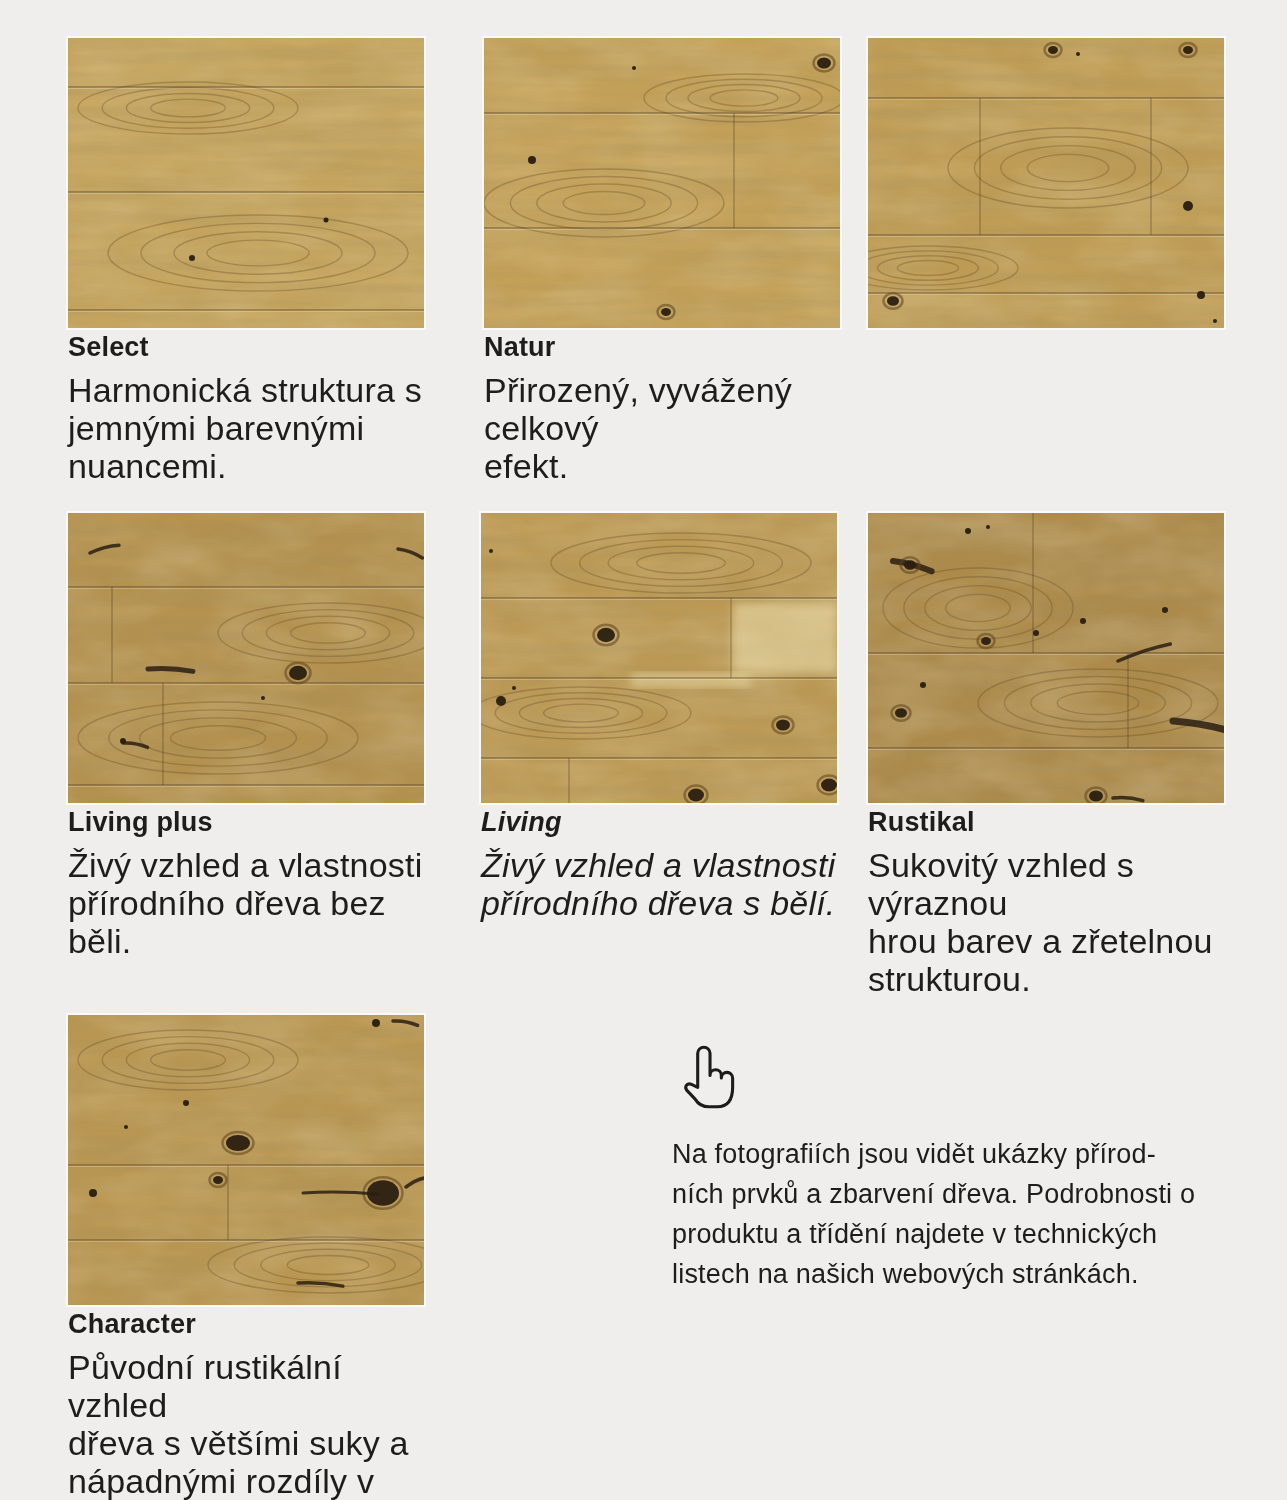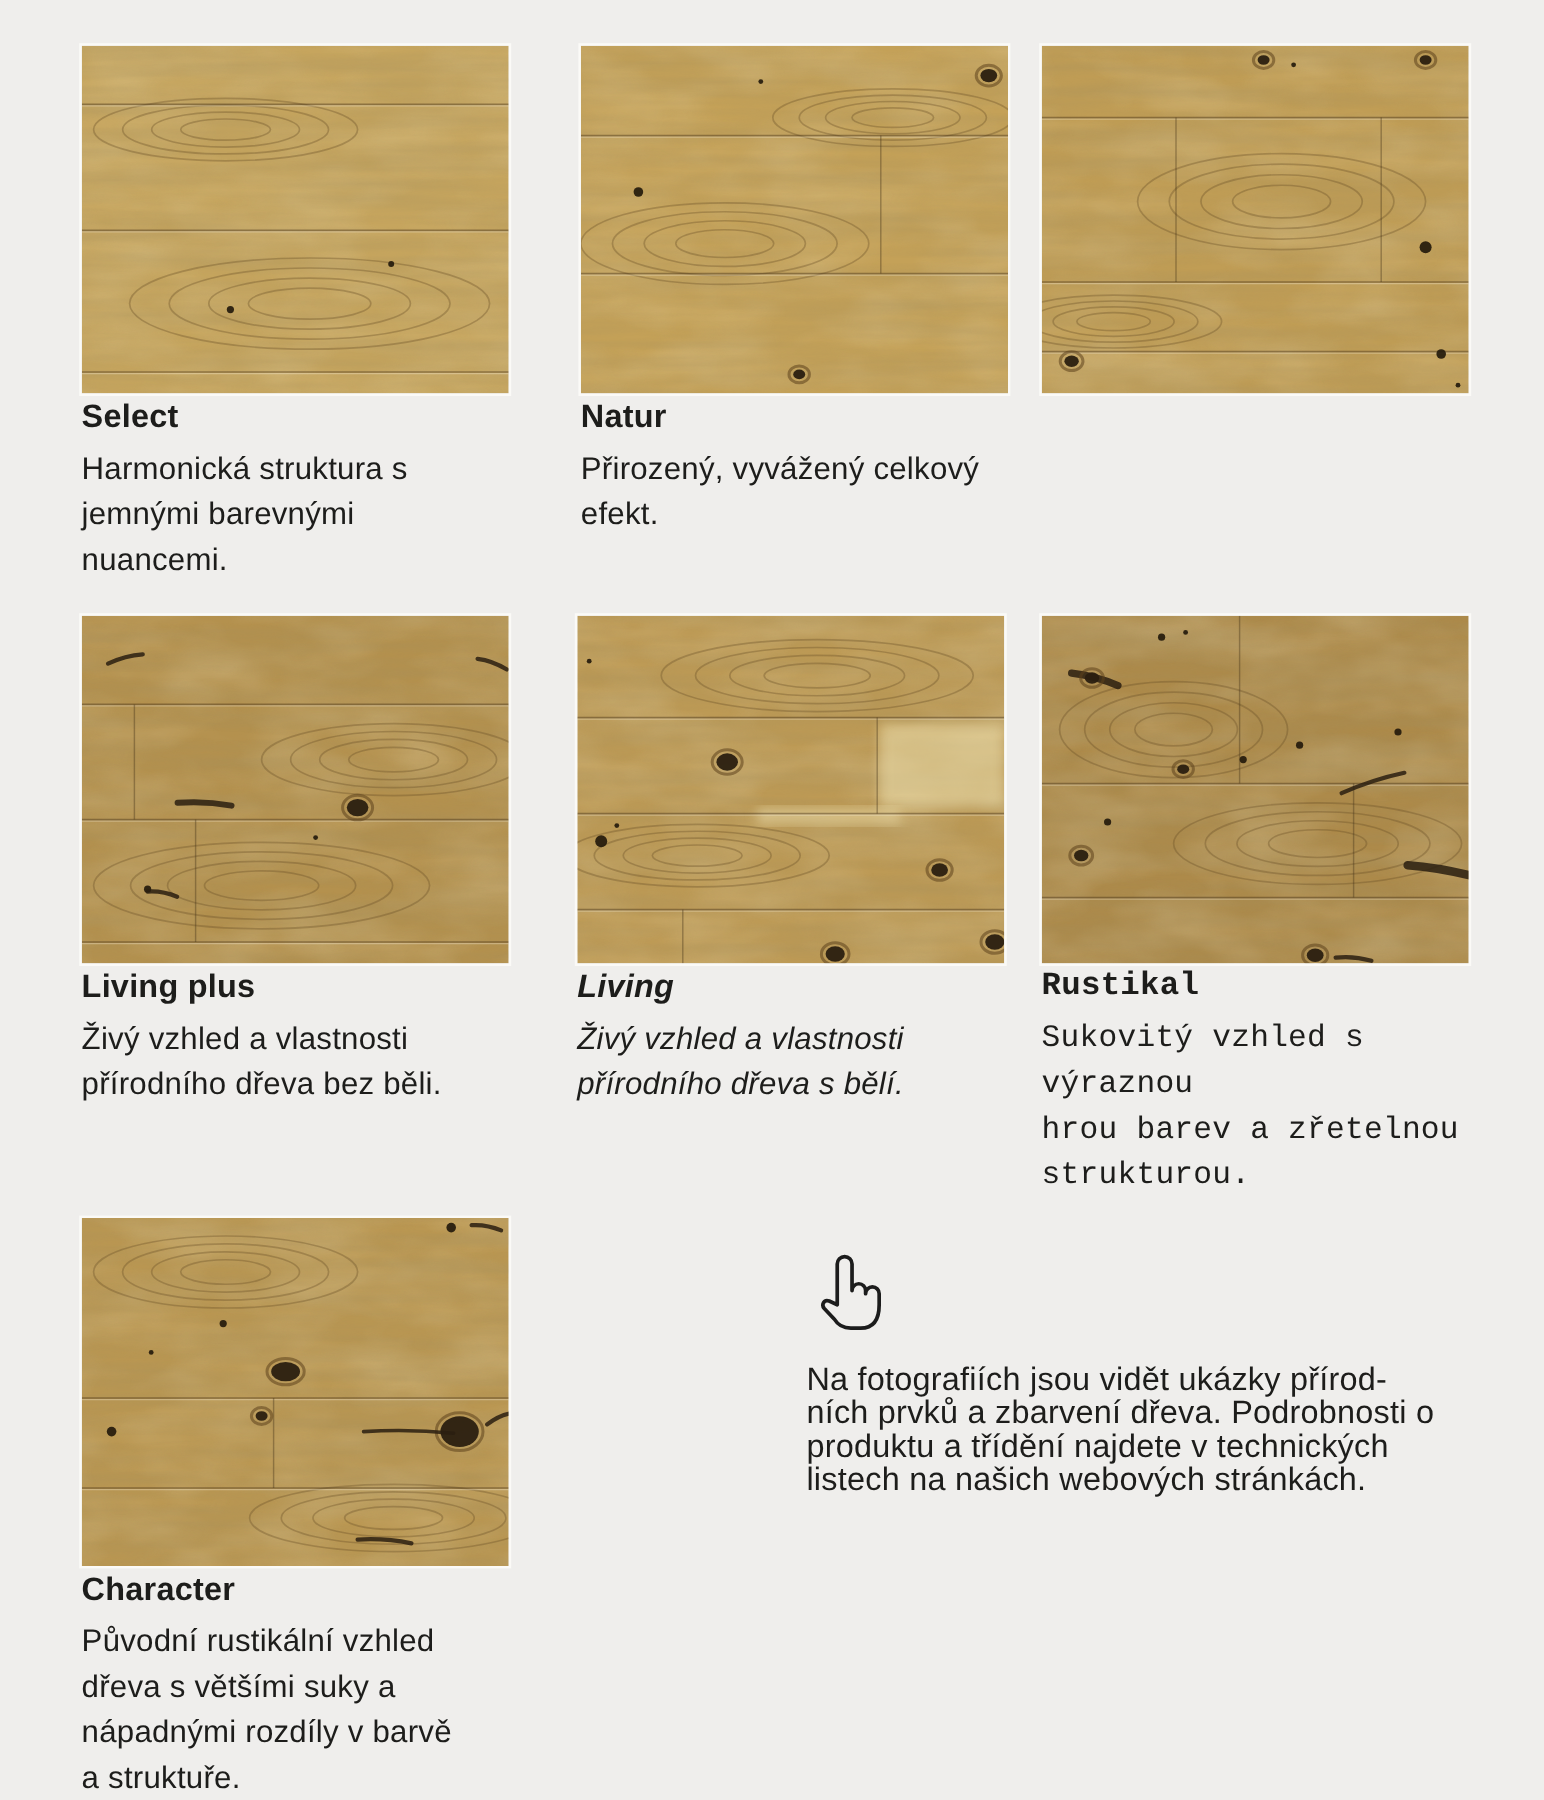--- a/index.html
+++ b/index.html
@@ -14,37 +14,37 @@
     width:356px;height:290px;display:block;position:relative;
     outline:2px solid #fbfaf7;
     overflow:hidden;
   }
   .figure svg{display:block;width:100%;height:100%;}
   .caption{margin-top:0;}
   .caption h3{
     margin:0 0 5px 0;font-size:27px;line-height:38px;font-weight:700;letter-spacing:.2px;
   }
   .caption p{
-    margin:0;font-size:26px;line-height:38px;font-weight:400;letter-spacing:.2px;
+    margin:0;font-size:34px;line-height:38px;font-weight:400;letter-spacing:.2px;
     white-space:pre-line;
   }
   
   #cell-0{left:68px;top:38px;}
   #cell-1{left:484px;top:38px;}
   #cell-2{left:868px;top:38px;}
   #cell-3{left:68px;top:513px;}
   #cell-4{left:481px;top:513px;font-style:italic;}
-  #cell-5{left:868px;top:513px;font-family:Liberation Mono, monospace;}
+  #cell-5{left:868px;top:513px;}
   #cell-6{left:68px;top:1015px;}
   .note{
     position:absolute;left:672px;top:1040px;width:545px;
   }
   .note .hand{display:block;margin:0 0 16px 8px;}
   .note p{
-    margin:0;font-size:27px;line-height:28px;letter-spacing:.2px;white-space:pre-line;
+    margin:0;font-size:27px;line-height:40px;letter-spacing:.2px;white-space:pre-line;
   }
 </style>
 </head>
 <body>
 
 <div class="cell" id="cell-0">
   <div class="figure">
       <svg viewBox="0 0 356 290" preserveAspectRatio="none">
         <defs>
           <filter id="g0">

